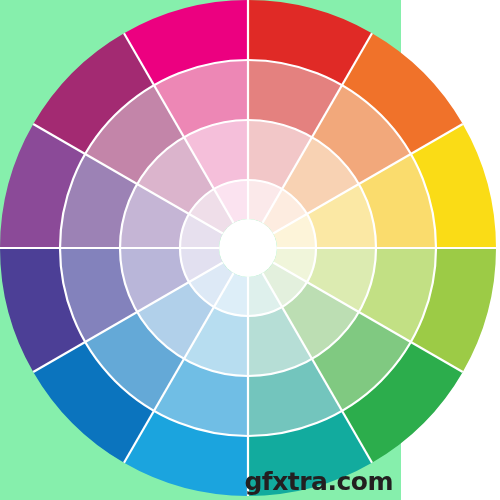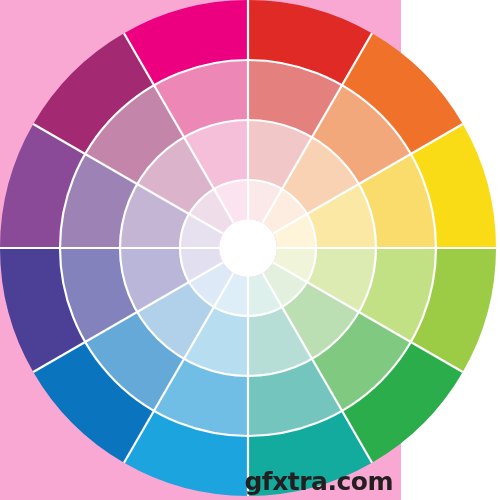--- a/index.html
+++ b/index.html
@@ -11,21 +11,21 @@
   body {
     width: 500px;
     height: 500px;
     font-family: "Liberation Sans", sans-serif;
     overflow: hidden;
   }
   #stage {
     position: relative;
     width: 401px;
     height: 500px;
-    background: #f9a8d4;
+    background: #86efac;
   }
   #wheel-svg {
     position: absolute;
     left: 0;
     top: 0;
     display: block;
   }
   #watermark {
     position: absolute;
     right: 8px;

